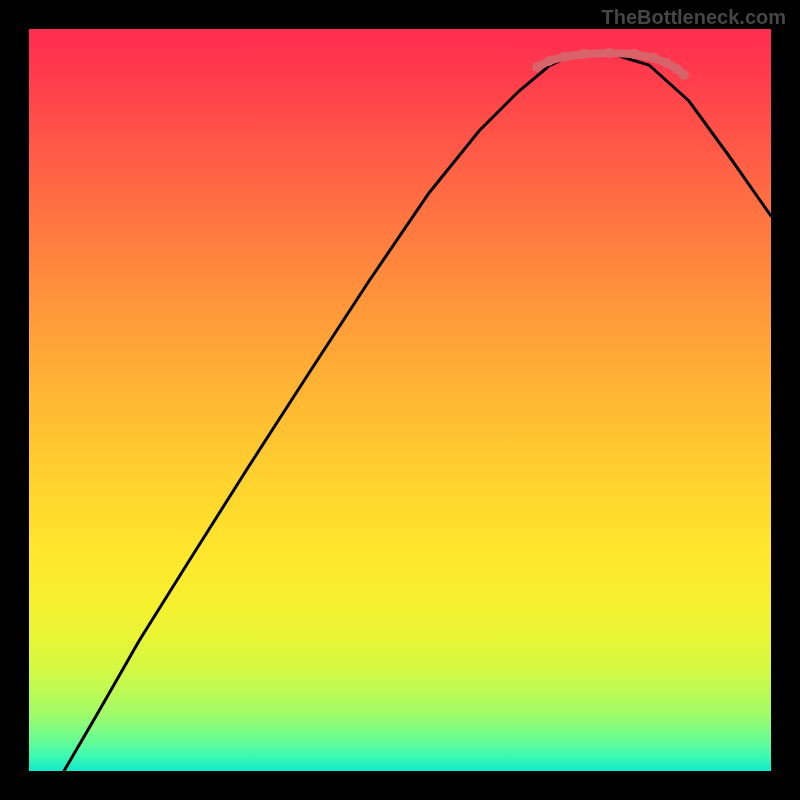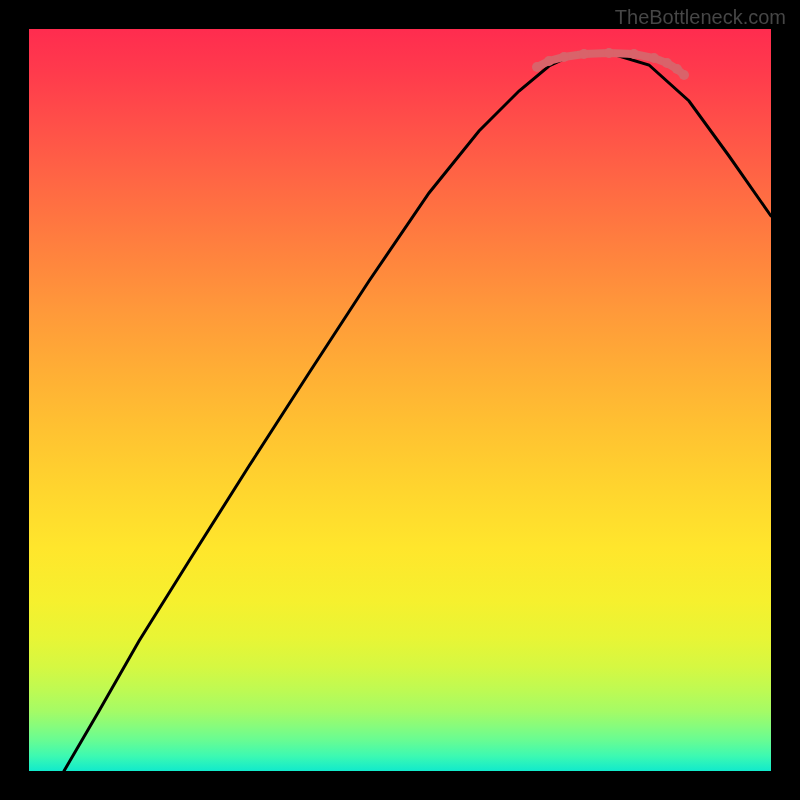--- a/index.html
+++ b/index.html
@@ -9,21 +9,21 @@
     background: #000;
     position: relative;
     font-family: Arial, sans-serif;
   }
   .watermark {
     position: absolute;
     top: 6px;
     right: 14px;
     color: #464646;
     font-size: 20px;
-    font-weight: normal;
+    font-weight: bold;
     z-index: 10;
   }
   .plot-area {
     position: absolute;
     left: 29px;
     top: 29px;
     width: 742px;
     height: 742px;
     overflow: hidden;
   }

